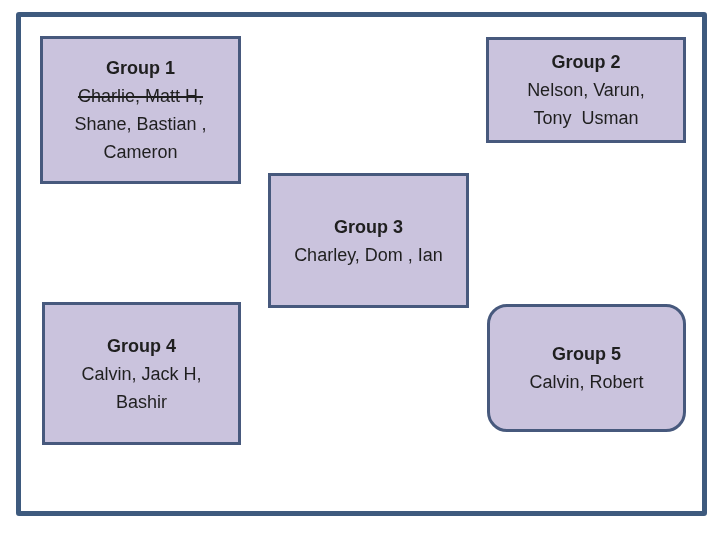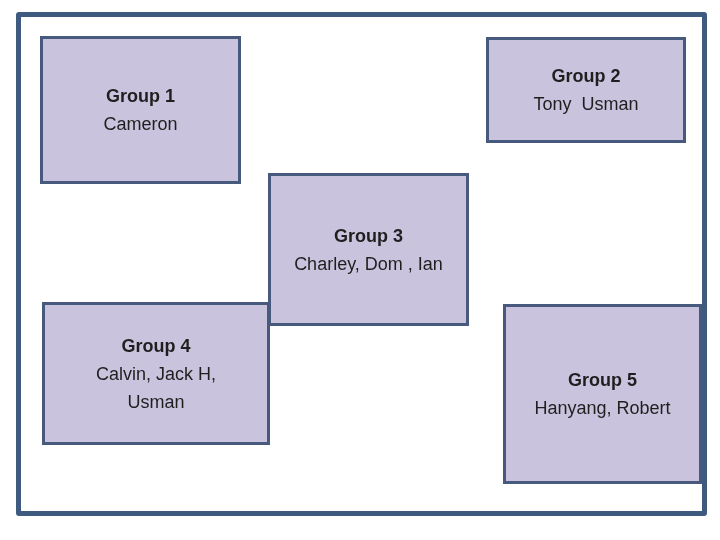--- a/index.html
+++ b/index.html
@@ -44,46 +44,49 @@
   }
   .box .line {
     white-space: pre;
   }
   .strike {
     text-decoration: line-through;
     text-decoration-thickness: 2px;
   }
   .g1 { left: 40px;  top: 36px;  width: 201px; height: 148px; align-items: center; }
   .g2 { left: 486px; top: 37px;  width: 200px; height: 106px; }
-  .g3 { left: 268px; top: 173px; width: 201px; height: 153px; }
-  .g4 { left: 42px;  top: 302px; width: 228px; height: 143px; }
-  .g5 { left: 503px; top: 304px; width: 199px; height: 180px; }
+  .g3 { left: 268px; top: 173px; width: 201px; height: 135px; }
+  .g4 { left: 42px;  top: 302px; width: 199px; height: 143px; }
+  .g5 { left: 487px; top: 304px; width: 199px; height: 128px; border-radius: 20px; }
 </style>
 </head>
 <body style="background: rgb(255, 255, 255);">
 
 <div class="frame"></div>
 
 <div class="box g1">
   <div class="title">Group 1</div>
+  <div class="line strike">Charlie, Matt H,</div>
+  <div class="line">Shane, Bastian ,</div>
   <div class="line">Cameron</div>
 </div>
 
 <div class="box g2">
   <div class="title">Group 2</div>
+  <div class="line">Nelson, Varun,</div>
   <div class="line">Tony  Usman</div>
 </div>
 
 <div class="box g3">
   <div class="title">Group 3</div>
   <div class="line">Charley, Dom , Ian</div>
 </div>
 
 <div class="box g4">
   <div class="title">Group 4</div>
   <div class="line">Calvin, Jack H,</div>
-  <div class="line">Usman</div>
+  <div class="line">Bashir</div>
 </div>
 
 <div class="box g5">
   <div class="title">Group 5</div>
-  <div class="line">Hanyang, Robert</div>
+  <div class="line">Calvin, Robert</div>
 </div>
 
 </body></html>

